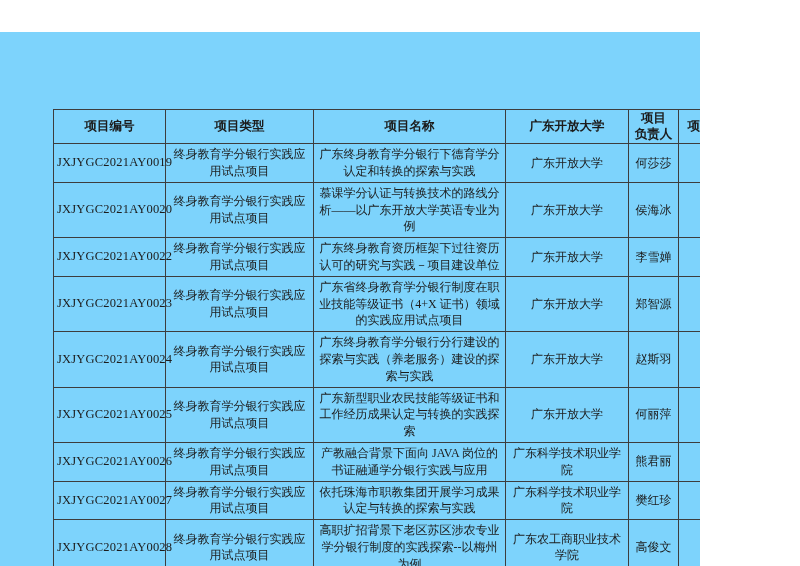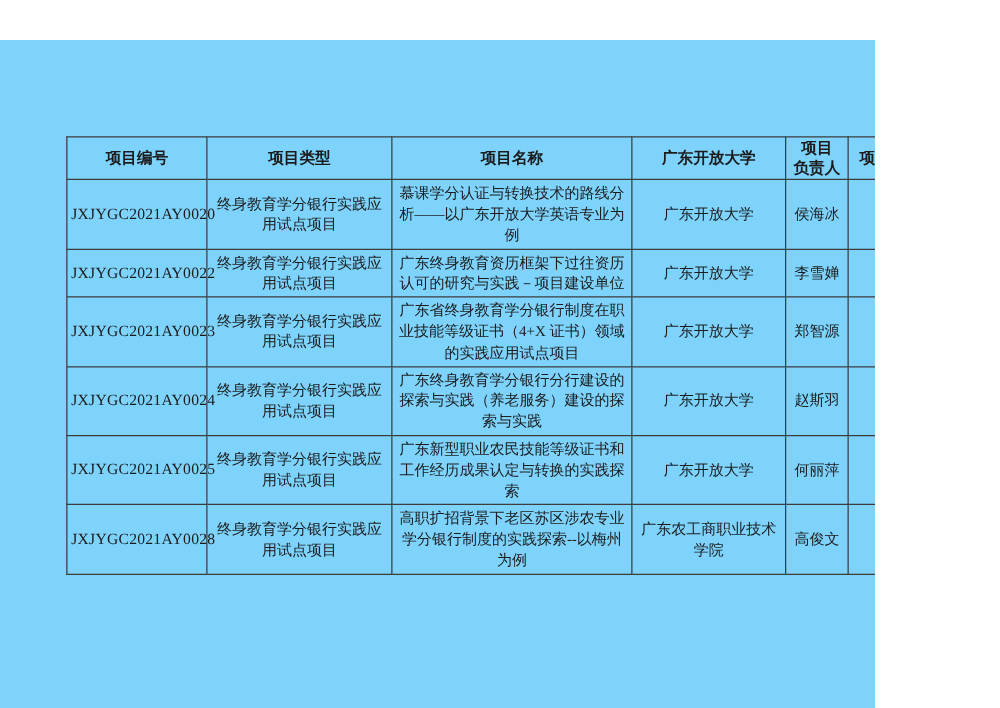--- a/index.html
+++ b/index.html
@@ -73,20 +73,28 @@
         <th>项目编号</th>
         <th>项目类型</th>
         <th>项目名称</th>
         <th>广东开放大学</th>
         <th>项目
 负责人</th>
         <th>项目编号</th>
       </tr>
     </thead>
     <tbody>
+    <tr>
+      <td class="c-id">JXJYGC2021AY0019</td>
+      <td>终身教育学分银行实践应用试点项目</td>
+      <td>广东终身教育学分银行下德育学分认定和转换的探索与实践</td>
+      <td>广东开放大学</td>
+      <td>何莎莎</td>
+      <td>通过</td>
+    </tr>
 
     <tr>
       <td class="c-id">JXJYGC2021AY0020</td>
       <td>终身教育学分银行实践应用试点项目</td>
       <td>慕课学分认证与转换技术的路线分析——以广东开放大学英语专业为例</td>
       <td>广东开放大学</td>
       <td>侯海冰</td>
       <td>通过</td>
     </tr>
 
@@ -120,21 +128,37 @@
 
     <tr>
       <td class="c-id">JXJYGC2021AY0025</td>
       <td>终身教育学分银行实践应用试点项目</td>
       <td>广东新型职业农民技能等级证书和工作经历成果认定与转换的实践探索</td>
       <td>广东开放大学</td>
       <td>何丽萍</td>
       <td>通过</td>
     </tr>
 
+    <tr>
+      <td class="c-id">JXJYGC2021AY0026</td>
+      <td>终身教育学分银行实践应用试点项目</td>
+      <td>产教融合背景下面向 JAVA 岗位的书证融通学分银行实践与应用</td>
+      <td>广东科学技术职业学院</td>
+      <td>熊君丽</td>
+      <td>通过</td>
+    </tr>
 
+    <tr>
+      <td class="c-id">JXJYGC2021AY0027</td>
+      <td>终身教育学分银行实践应用试点项目</td>
+      <td>依托珠海市职教集团开展学习成果认定与转换的探索与实践</td>
+      <td>广东科学技术职业学院</td>
+      <td>樊红珍</td>
+      <td>通过</td>
+    </tr>
 
     <tr>
       <td class="c-id">JXJYGC2021AY0028</td>
       <td>终身教育学分银行实践应用试点项目</td>
       <td>高职扩招背景下老区苏区涉农专业学分银行制度的实践探索--以梅州为例</td>
       <td>广东农工商职业技术学院</td>
       <td>高俊文</td>
       <td>通过</td>
     </tr>
   </tbody>

